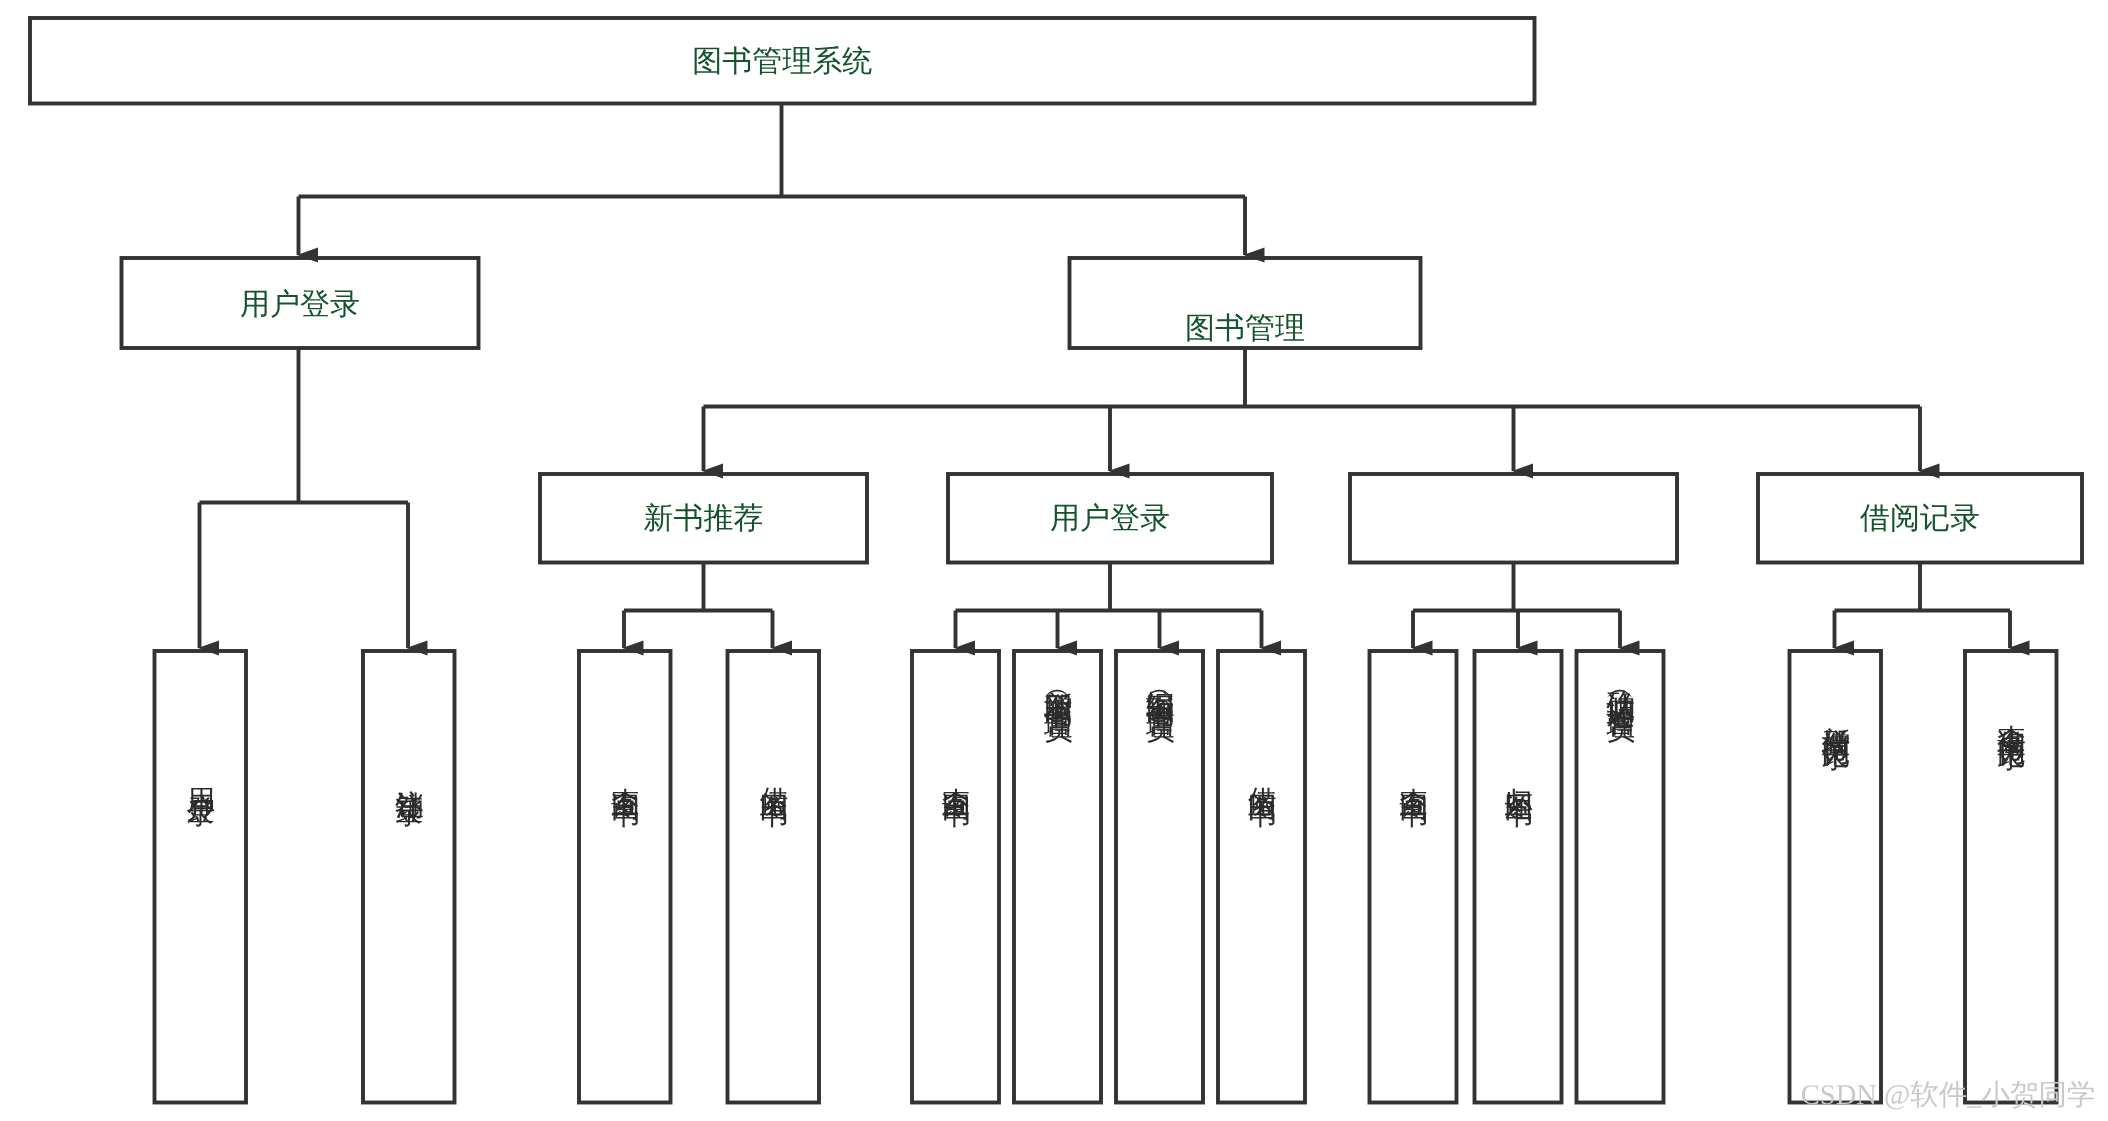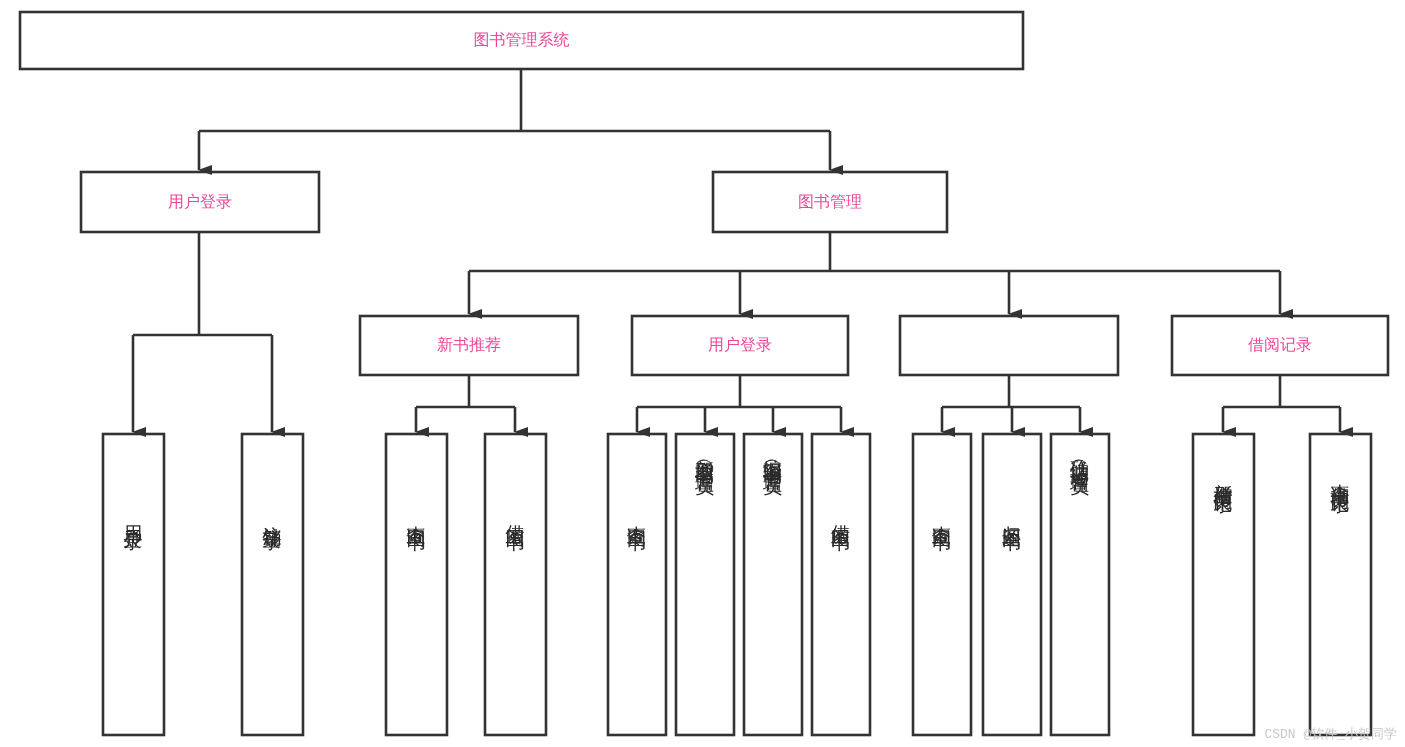--- a/index.html
+++ b/index.html
@@ -57,30 +57,30 @@
   }
   .hlabel-wrap {
     position: absolute;
     display: flex;
     align-items: center;
     justify-content: center;
     pointer-events: none;
   }
   .hlabel-text {
     font-family: "DejaVu Sans", "Liberation Sans", sans-serif;
-    font-size: 16px;
-    color: #ec4899;
+    font-size: 20px;
+    color: #14532d;
     white-space: nowrap;
   }
   .watermark {
     position: absolute;
     right: 8px;
     bottom: 4px;
-    font-family: Liberation Mono, monospace;
-    font-size: 13px;
+    font-family: Liberation Serif, serif;
+    font-size: 19px;
     color: #c9c9c9;
     white-space: nowrap;
     pointer-events: none;
     margin-top: 28px;
   }
 </style>
 </head>
 <body>
 
 <div id="diagram-root">
@@ -163,21 +163,21 @@
     <path class="conn" d="M 1340 407 L 1340 432" marker-end="url(#arrow)"></path>
   </svg>
 
   <div class="hlabel-wrap" style="left:20px; top:12px; width:1003px; height:57px;">
     <span class="hlabel-text">图书管理系统</span>
   </div>
 
   <div class="hlabel-wrap" style="left:81px; top:172px; width:238px; height:60px;">
     <span class="hlabel-text">用户登录</span>
   </div>
-  <div class="hlabel-wrap" style="left:713px; top:172px; width:234px; height:60px;">
+  <div class="hlabel-wrap" style="left:713px; top:172px; width:234px; height:60px;align-items:flex-end;">
     <span class="hlabel-text">图书管理</span>
   </div>
 
   <div class="hlabel-wrap" style="left:360px; top:316px; width:218px; height:59px;border-radius:22px;">
     <span class="hlabel-text">新书推荐</span>
   </div>
   <div class="hlabel-wrap" style="left:632px; top:316px; width:216px; height:59px;">
     <span class="hlabel-text">用户登录</span>
   </div>
   <div class="hlabel-wrap" style="left:1172px; top:316px; width:216px; height:59px;">

